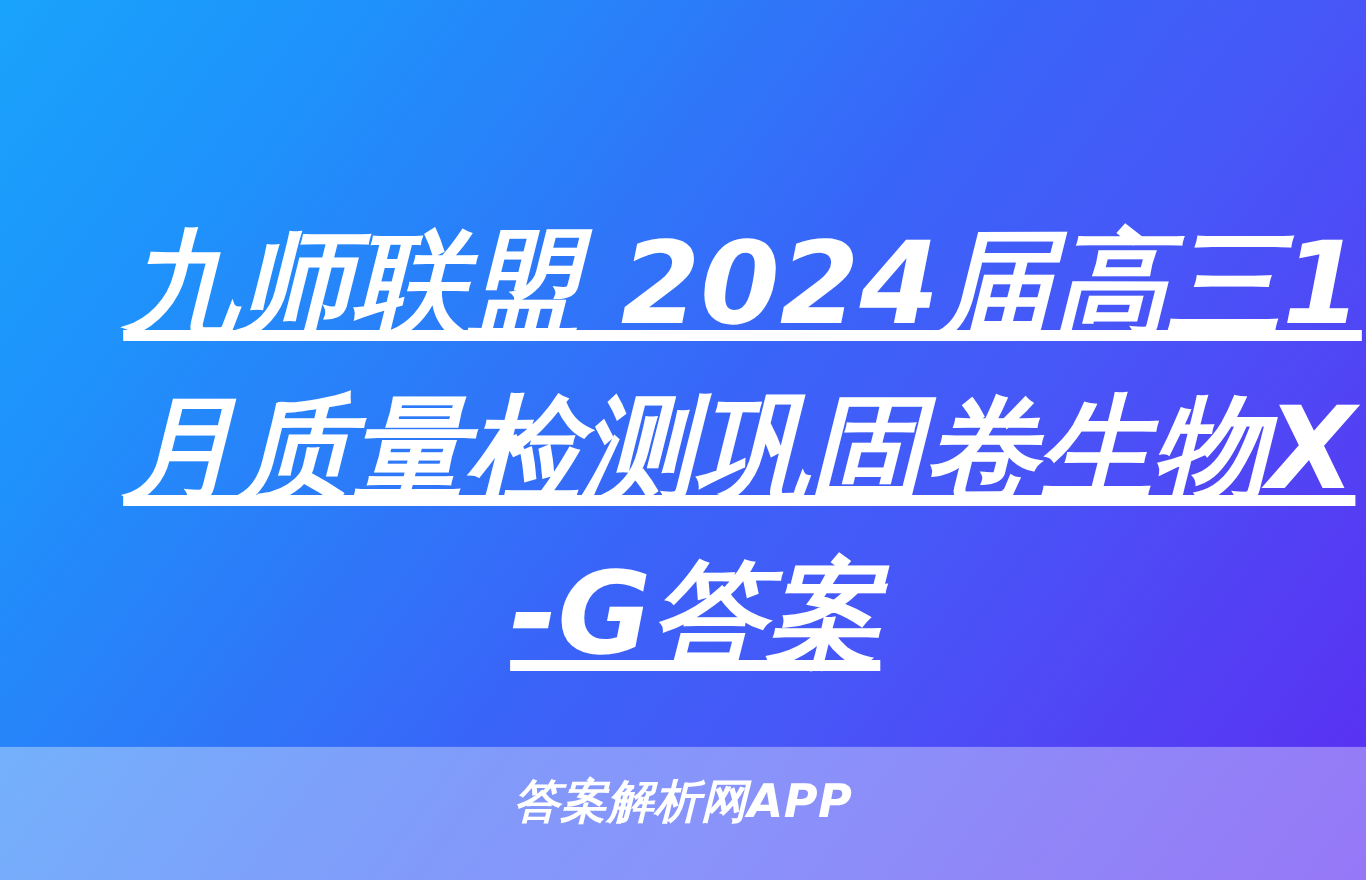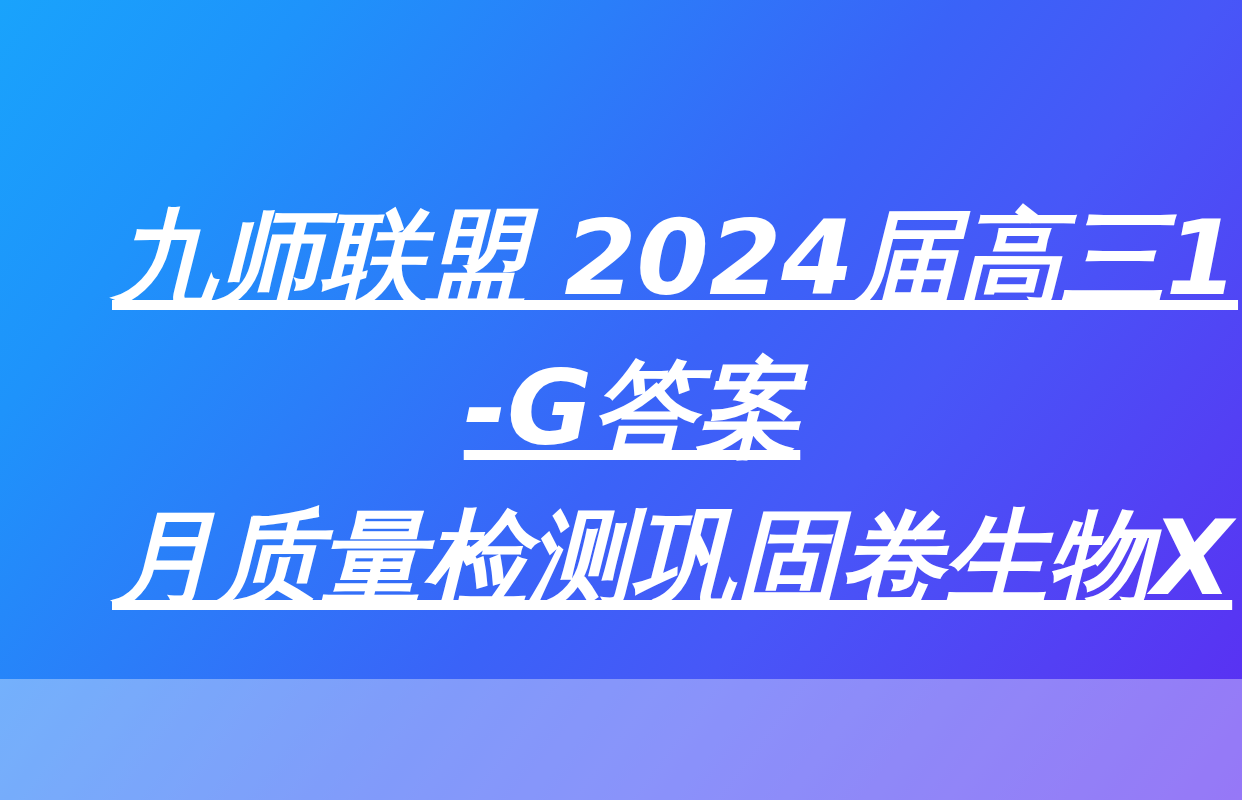--- a/index.html
+++ b/index.html
@@ -82,18 +82,19 @@
 </style>
 </head>
 <body>
 
 <div class="poster">
 
   <div class="bottom-wash"></div>
 
   <div class="title-block">
     <span class="title-line">九师联盟 2024届高三1</span>
+    <span class="title-line">月质量检测巩固卷生物X</span>
     <span class="title-line centered">-G答案</span>
-    <span class="title-line">月质量检测巩固卷生物X</span>
   </div>
 
+  <div class="footer-mark">答案解析网APP</div>
 
 </div>
 
 </body></html>

